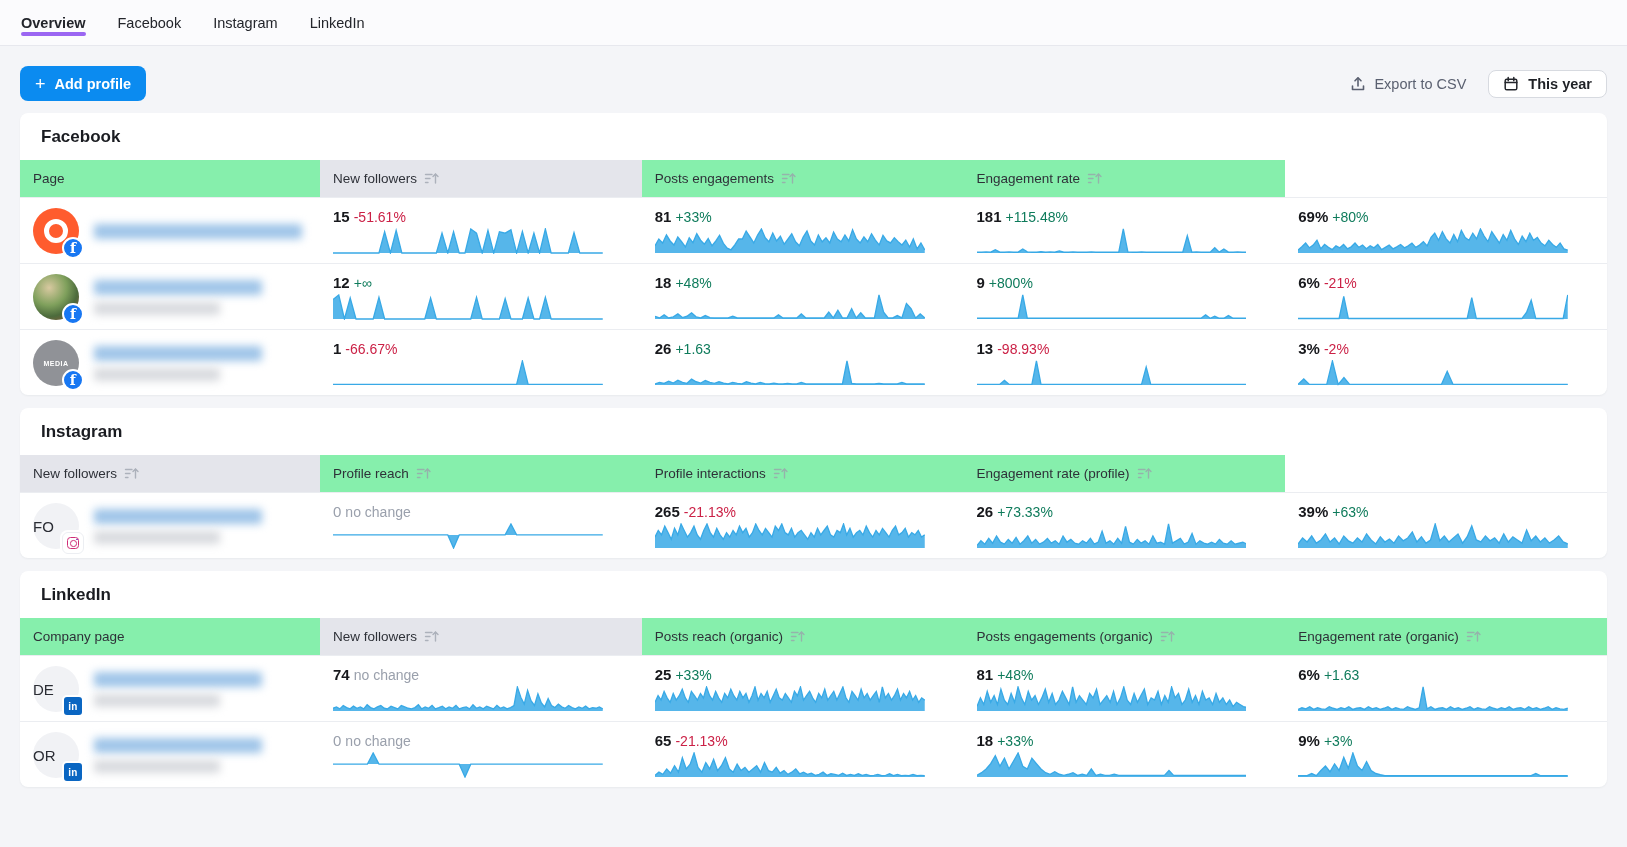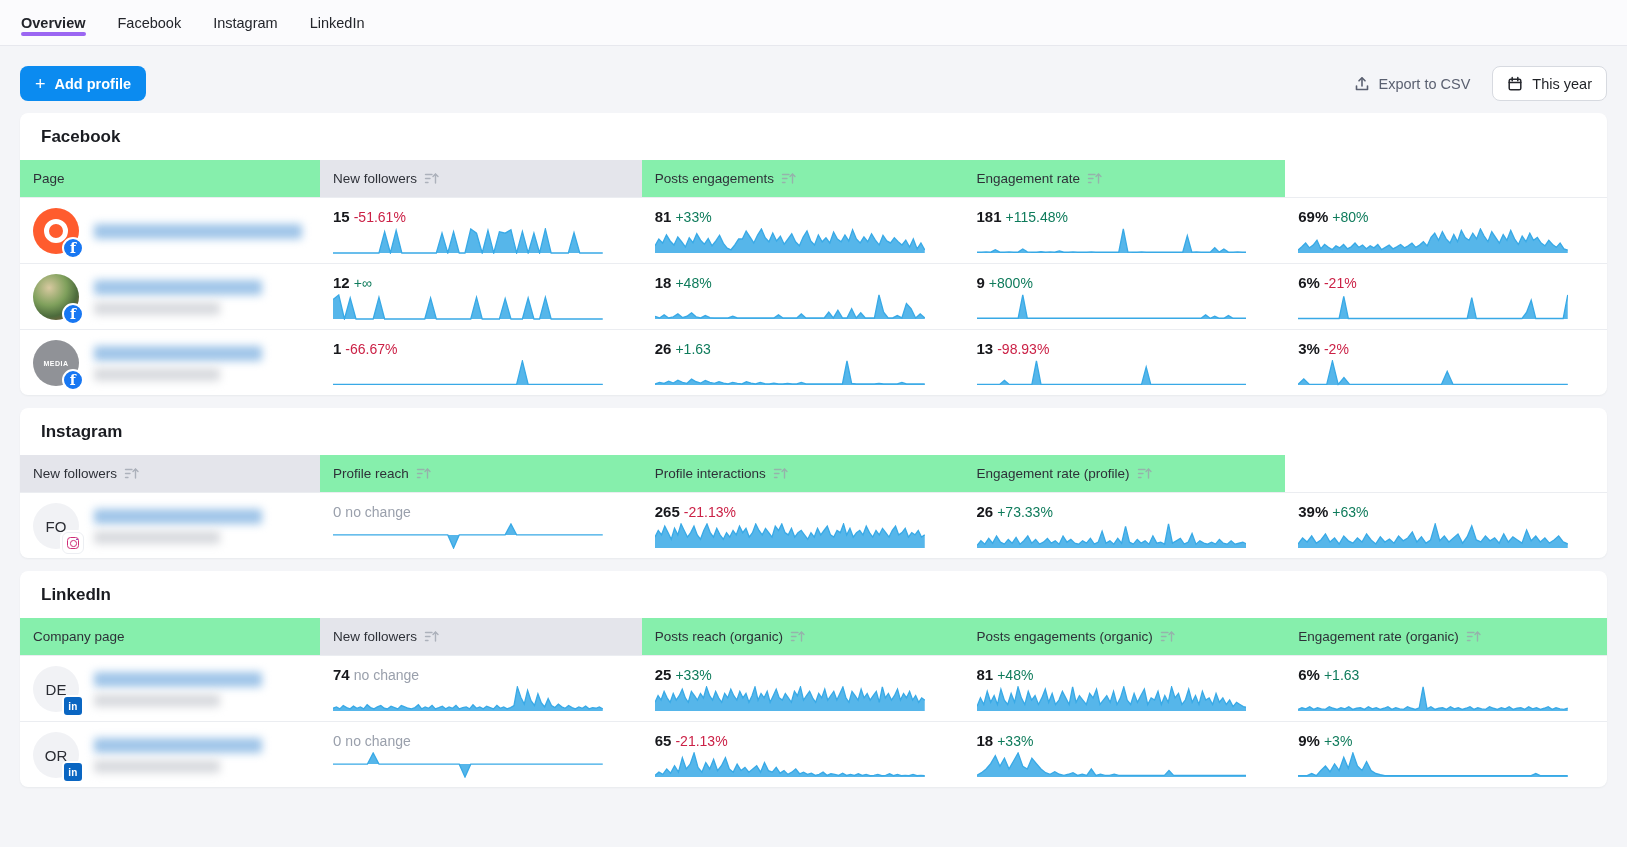--- a/index.html
+++ b/index.html
@@ -15,21 +15,21 @@
   .tab { font-size:14.5px; color:#23252b; cursor:pointer; position:relative; height:100%; display:flex; align-items:center; }
   .tab.active { font-weight:700; }
   .tab.active::after { content:""; position:absolute; left:0; right:0; bottom:-1px; height:4px; border-radius:4px; background:var(--purple); }
   
   .toolbar { display:flex; justify-content:space-between; align-items:center; padding:20px 20px 12px; }
   button { font-family:inherit; cursor:pointer; }
   .btn-primary { display:flex; align-items:center; gap:9px; background:var(--blue); color:#fff; border:none; border-radius:8px; height:35px; padding:0 15px; font-size:14.5px; font-weight:700; }
   .btn-primary .plus { font-size:18px; font-weight:400; line-height:1; }
   .toolbar-right { display:flex; align-items:center; gap:22px; }
   .btn-ghost { display:flex; align-items:center; gap:8px; background:none; border:none; color:#5a6070; font-size:14.5px; padding:0; }
-  .btn-outline { display:flex; align-items:center; gap:9px; background:#fff; border:1px solid #d7dae0; border-radius:8px; height:35px; padding:0 14px; font-size:14.5px; font-weight:400; color:#1f2126; }
+  .btn-outline { display:flex; align-items:center; gap:9px; background:#fff; border:1px solid #d7dae0; border-radius:8px; height:28px; padding:0 14px; font-size:14.5px; font-weight:700; color:#1f2126; }
   
   .panel { background:#fff; border-radius:8px; margin:0 20px 13px; overflow:hidden; box-shadow:0 1px 2px rgba(25,30,40,.05); }
   .panel-title { font-size:17px; font-weight:700; padding:14px 21px 13px; }
   .grid { display:grid; grid-template-columns:300px 1fr 1fr 1fr 1fr; }
   .thead .cell { background:#86efac; }
   .thead .cell.hl { background:#e4e5eb; }
   .cell { padding:11px 13px; font-size:13.5px; color:#2e3138; display:flex; align-items:center; gap:7px; }
   .sort-icon { flex:none; opacity:.75; }
   .row { border-top:1px solid #ebedf1; }
   .row .cell { display:block; padding:10px 13px 9px; }
@@ -39,21 +39,21 @@
   .badge.fb { background:#1877f2; border-radius:50%; color:#fff; font-weight:700; font-size:14px; border:2px solid #fff; font-family:"DejaVu Serif", serif; }
   .badge.li { background:#0a66c2; border-radius:5px; color:#fff; font-weight:700; font-size:10px; border:2px solid #fff; letter-spacing:.3px; }
   .badge.ig { background:#fff; border-radius:6px; border:1px solid #eceef2; box-shadow:0 0 0 2px #fff; }
   .cam { width:12px; height:12px; border:1.6px solid #cf2d77; border-radius:3.5px; position:relative; }
   .cam::before { content:""; position:absolute; left:2px; top:2px; width:4.5px; height:4.5px; border:1.4px solid #cf2d77; border-radius:50%; }
   .cam::after { content:""; position:absolute; right:.5px; top:.5px; width:1.8px; height:1.8px; border-radius:50%; background:#8a3ab9; }
   .av-logo-orange { background:#ff5c2e; }
   .av-logo-orange::after { content:""; position:absolute; left:11px; top:11px; width:14px; height:14px; border:5px solid #fff; border-radius:50%; }
   .av-art { background:radial-gradient(circle at 35% 30%, #d8c9a0, #7fa05c 40%, #4c6b3c 65%, #8a5a3a 90%); }
   .av-media { background:#909297; display:flex; align-items:center; justify-content:center; color:#fff; font-size:7px; font-weight:700; letter-spacing:.5px; }
-  .av-initials { background:#f1f2f5; display:flex; align-items:center; justify-content:center; color:#2a2c33; font-size:15px; }
+  .av-initials { background:#f1f2f5; display:flex; align-items:center; color:#2a2c33; font-size:15px; }
   .namewrap { min-width:0; }
   .nl { filter:blur(4px); border-radius:2px; }
   .nl1 { width:168px; height:15px; background:#9ec4e8; }
   .nl1.wide { width:208px; }
   .nl2 { width:126px; height:13px; background:#d8dade; margin-top:7px; }
   
   .vline { display:flex; align-items:baseline; gap:4px; margin-bottom:3px; }
   .val { font-size:15px; font-weight:700; color:#17181c; }
   .val.muted { color:#9aa0ac; font-weight:400; }
   .delta { font-size:14px; }

